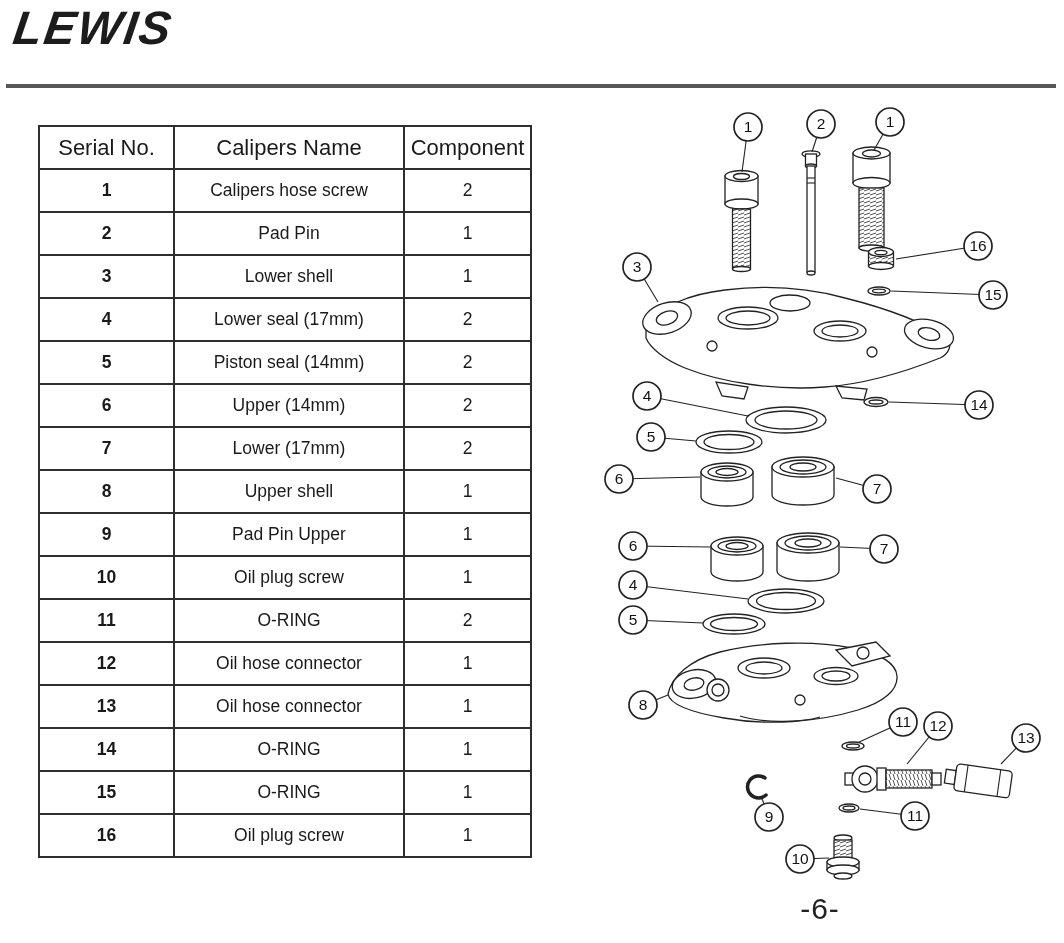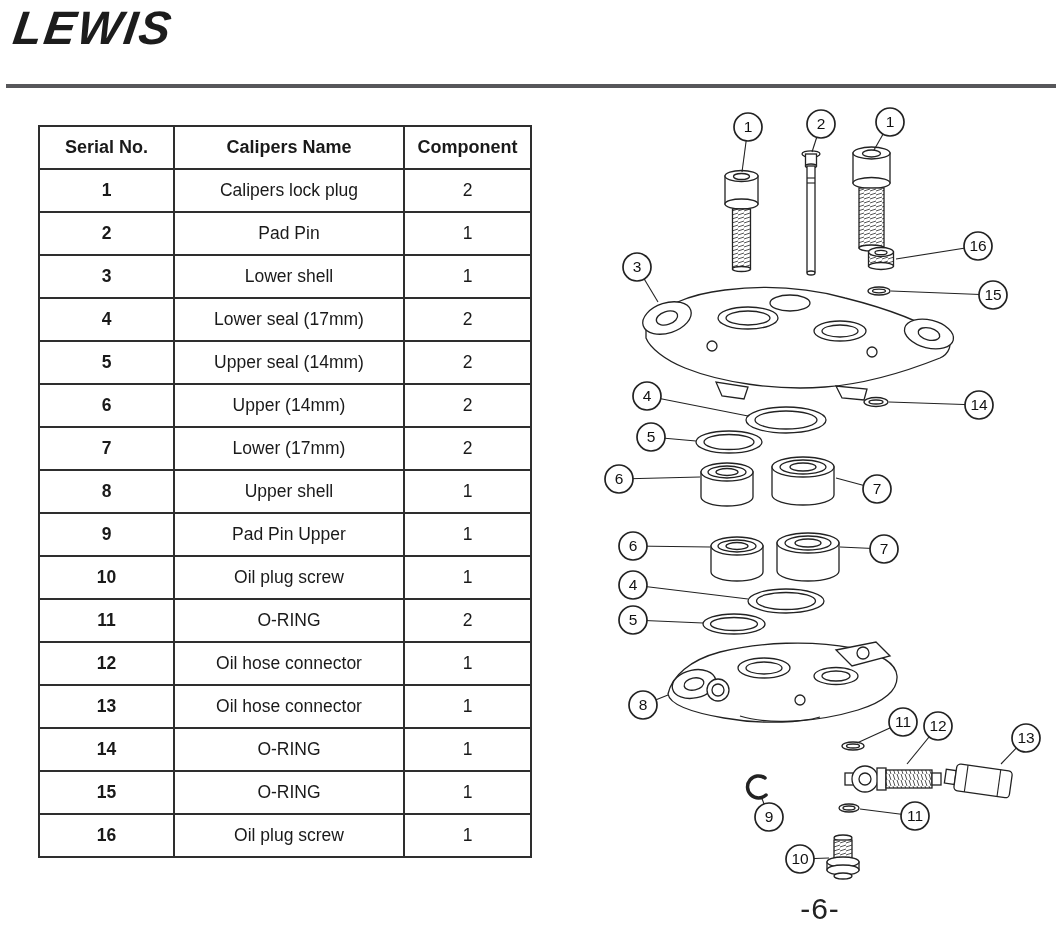--- a/index.html
+++ b/index.html
@@ -4,21 +4,21 @@
 <style>
   html,body{margin:0;padding:0;background:#fff;}
   .page{position:relative;width:1064px;height:943px;background:#fff;overflow:hidden;
         font-family:"Liberation Sans",sans-serif;color:#1a1a1a;}
   .logo{position:absolute;left:10px;top:0px;font-size:47px;font-weight:bold;font-style:italic;
         letter-spacing:2px;transform:skewX(-8deg);transform-origin:left bottom;color:#1c1c1c;}
   .rule{position:absolute;left:6px;top:84px;width:1050px;height:4px;background:#57575a;}
   table.parts{position:absolute;left:38px;top:125px;border-collapse:collapse;table-layout:fixed;}
   table.parts th,table.parts td{border:2px solid #2e2e2e;text-align:center;vertical-align:middle;
         height:41px;padding:0;font-size:17.5px;background:#fff;}
-  table.parts th{font-weight:bold;font-size:18px;}
+  table.parts th{font-weight:normal;font-size:22px;}
   td.serial{font-weight:bold;}
   .pageno{position:absolute;left:760px;top:892px;width:120px;text-align:center;
         font-size:30px;letter-spacing:1px;color:#222;}
   svg.diagram{position:absolute;left:0;top:0;}
   .wh{fill:#fff;stroke:#222;stroke-width:1.3;}
   .ln{fill:none;stroke:#222;stroke-width:1.3;}
   .thr{fill:url(#thr);stroke:#222;stroke-width:1.3;}
   .thrv{fill:url(#thrv);stroke:#222;stroke-width:1.3;}
   .co{fill:#fff;stroke:#222;stroke-width:1.7;}
   .cl{stroke:#222;stroke-width:1.1;fill:none;}
@@ -41,41 +41,41 @@
     <thead>
       <tr>
         <th>Serial No.</th>
         <th>Calipers Name</th>
         <th>Component</th>
       </tr>
     </thead>
     <tbody>
       <tr>
           <td class="serial">1</td>
-          <td>Calipers lock plug</td>
+          <td>Calipers hose screw</td>
           <td>2</td>
         </tr>
       <tr>
           <td class="serial">2</td>
           <td>Pad Pin</td>
           <td>1</td>
         </tr>
       <tr>
           <td class="serial">3</td>
           <td>Lower shell</td>
           <td>1</td>
         </tr>
       <tr>
           <td class="serial">4</td>
           <td>Lower seal (17mm)</td>
           <td>2</td>
         </tr>
       <tr>
           <td class="serial">5</td>
-          <td>Upper seal (14mm)</td>
+          <td>Piston seal (14mm)</td>
           <td>2</td>
         </tr>
       <tr>
           <td class="serial">6</td>
           <td>Upper (14mm)</td>
           <td>2</td>
         </tr>
       <tr>
           <td class="serial">7</td>
           <td>Lower (17mm)</td>

